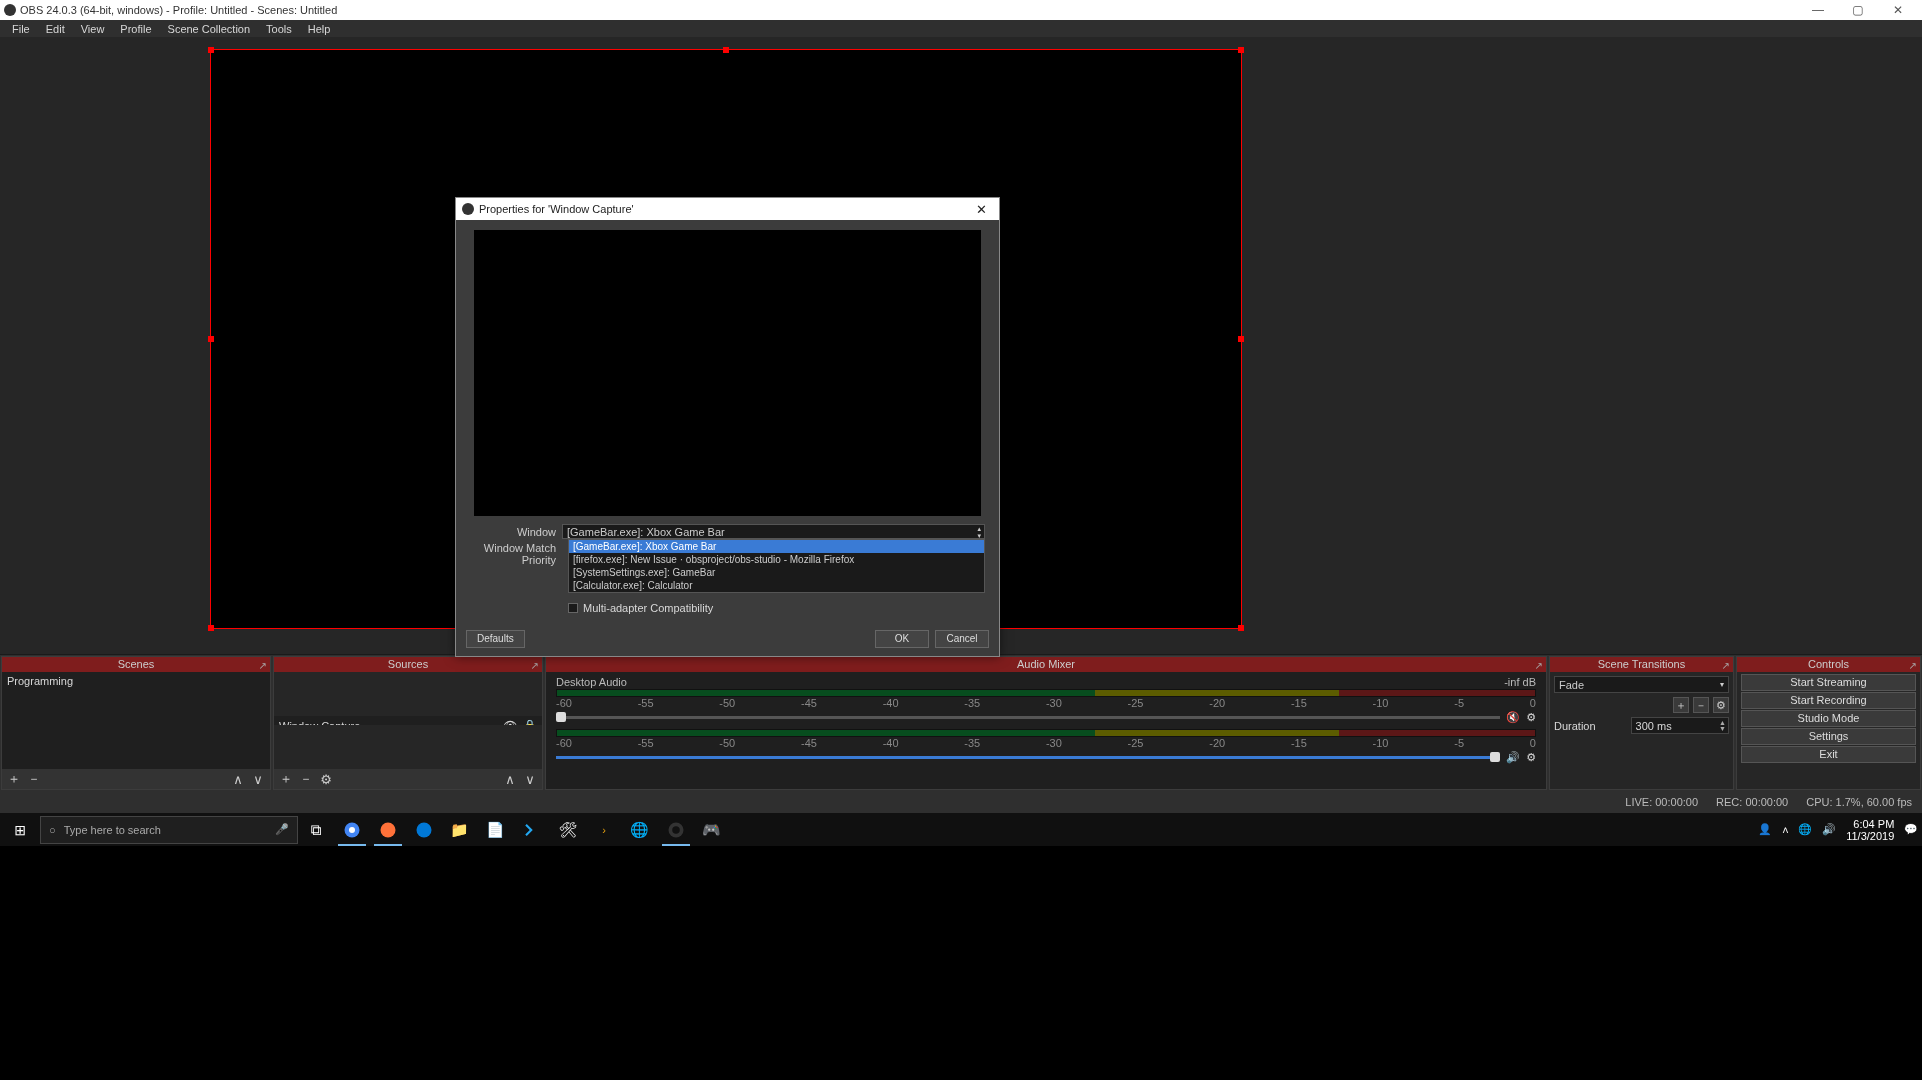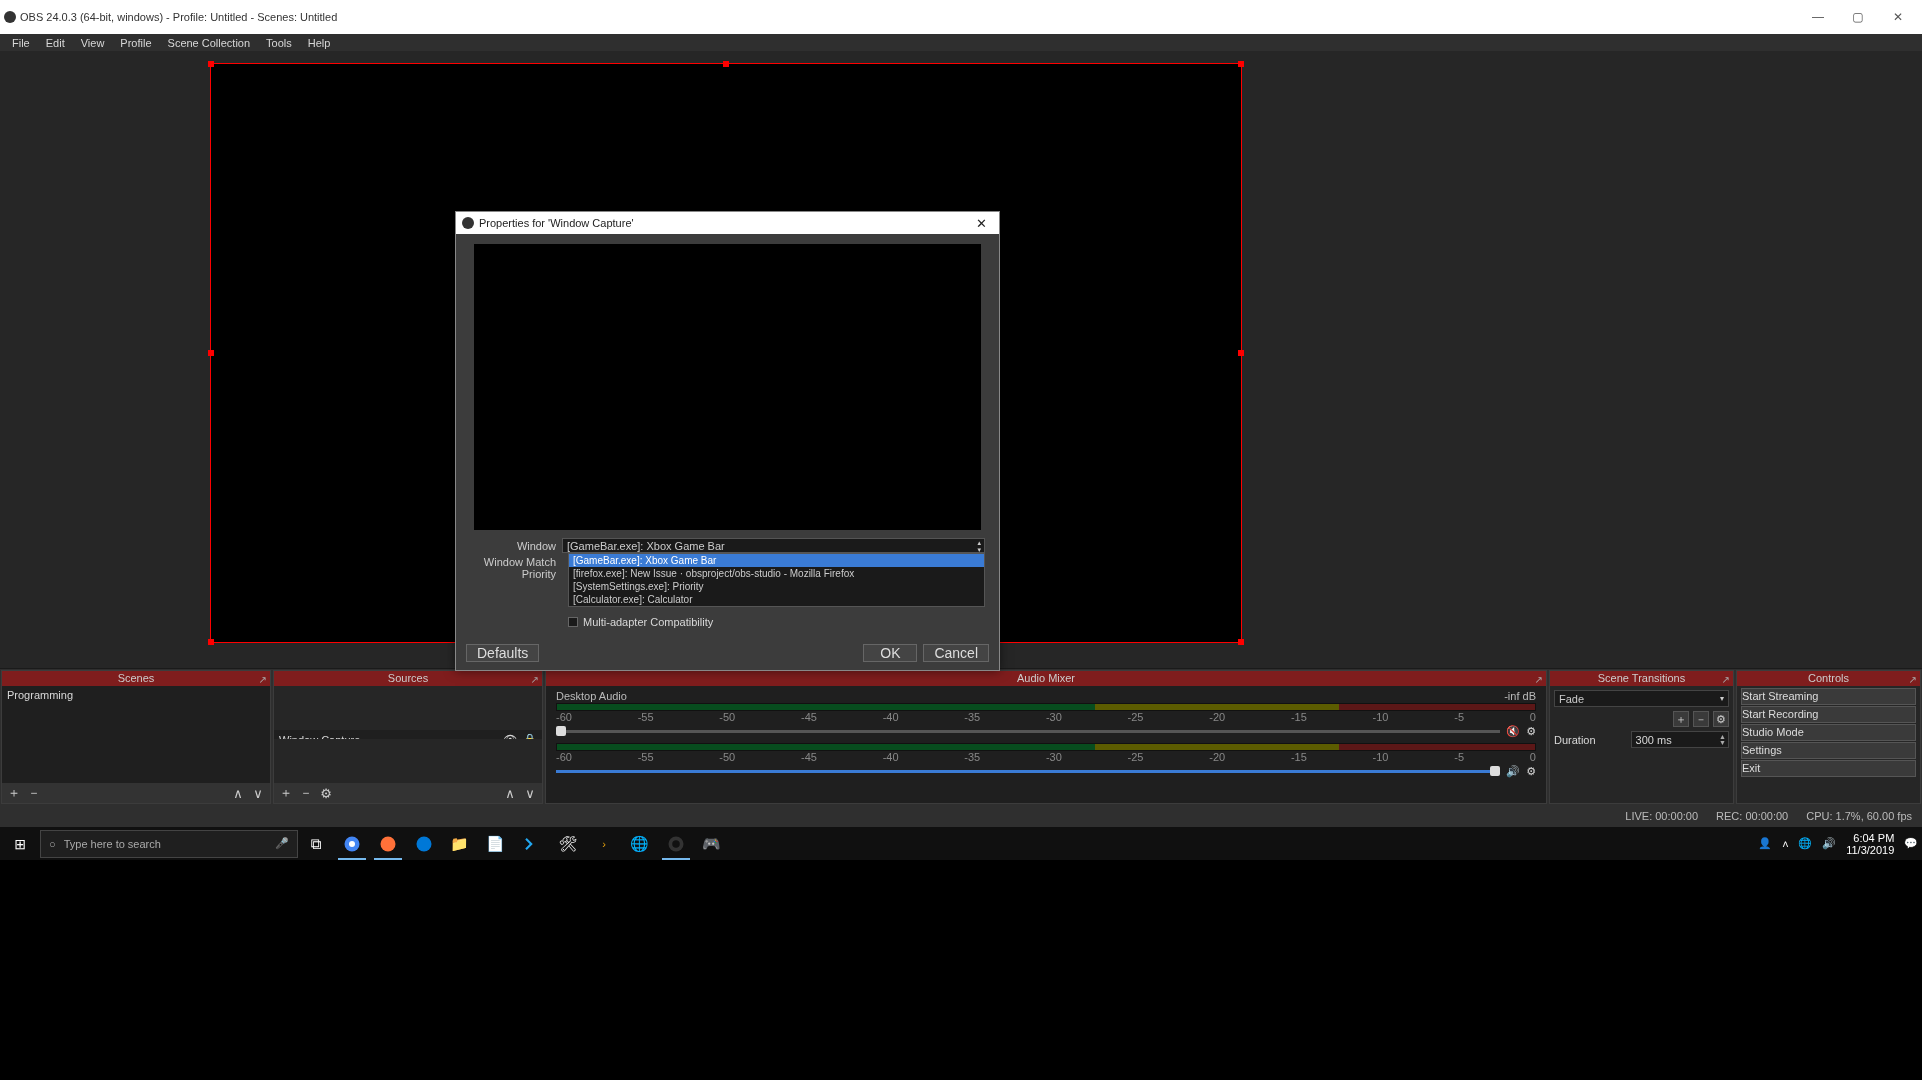--- a/index.html
+++ b/index.html
@@ -1,19 +1,19 @@
 <!DOCTYPE html>
 <html><head>
 <meta charset="utf-8">
 <style>
 * { margin:0; padding:0; box-sizing:border-box; font-family:"Segoe UI",Tahoma,sans-serif; font-size:11px; user-select:none; }
 body { width:1922px; height:1080px; background:#000; overflow:hidden; color:#d8d8d8; }
 
 
-.titlebar { height:34px; background:#fff; display:flex; align-items:center; padding:0 4px; color:#333; }
+.titlebar { height:20px; background:#fff; display:flex; align-items:center; padding:0 4px; color:#333; }
 .titlebar .obs-icon{width:12px;height:12px;border-radius:50%;background:#333;margin-right:4px;}
 .titlebar .spacer{flex:1;}
 .winbtn{width:40px;text-align:center;font-size:12px;color:#555;}
 
 
 .menubar{height:17px;background:#2f2f2f;display:flex;align-items:center;padding:0 4px;gap:0;}
 .menubar span{padding:0 8px;color:#d8d8d8;}
 
 
 .main{height:617px;background:#262626;display:flex;align-items:flex-start;justify-content:center;position:relative;}
@@ -51,21 +51,21 @@
 
 
 .trans-body{padding:4px;display:flex;flex-direction:column;gap:4px;}
 .dd{height:17px;background:#1a1a1a;border:1px solid #444;padding:0 4px;display:flex;align-items:center;color:#ccc;position:relative;}
 .dd .caret{position:absolute;right:4px;font-size:8px;}
 .btnrow{display:flex;gap:4px;justify-content:flex-end;}
 .sq{width:16px;height:16px;background:#3a3a3a;border:1px solid #555;display:flex;align-items:center;justify-content:center;font-size:11px;color:#ccc;}
 .dur-row{display:flex;align-items:center;gap:6px;}
 .spin{flex:1;height:17px;background:#1a1a1a;border:1px solid #444;padding:0 4px;display:flex;align-items:center;position:relative;margin-left:29px;}
 .spin .ud{position:absolute;right:2px;font-size:7px;line-height:6px;color:#aaa;}
-.ctrl-btn{height:17px;background:#3a3a3a;border:1px solid #555;text-align:left;line-height:15px;margin:0 4px 1px 4px;color:#ddd;}
+.ctrl-btn{height:17px;background:#3a3a3a;border:1px solid #555;text-align:center;line-height:15px;margin:0 4px 1px 4px;color:#ddd;}
 
 
 .status{height:22px;background:#2f2f2f;display:flex;align-items:center;justify-content:flex-end;gap:18px;padding:0 10px;color:#bbb;font-size:11px;}
 
 
 .taskbar{height:33px;background:#101010;display:flex;align-items:center;color:#fff;}
 .start{width:40px;text-align:center;font-size:14px;}
 .search{width:258px;height:28px;background:#1f1f1f;border:1px solid #444;display:flex;align-items:center;padding:0 8px;color:#aaa;gap:8px;position:relative;}
 .search .mic{position:absolute;right:8px;}
 .tb-icon{width:36px;height:33px;display:flex;align-items:center;justify-content:center;font-size:15px;position:relative;}
@@ -85,21 +85,21 @@
 .form-label{width:92px;text-align:right;padding-right:6px;color:#ccc;}
 .form-field{flex:1;}
 .sel{height:15px;background:#1a1a1a;border:1px solid #555;padding:0 4px;display:flex;align-items:center;color:#ccc;position:relative;font-size:10px;}
 .sel .caret{position:absolute;right:3px;font-size:7px;line-height:7px;}
 .dropdown{position:absolute;left:98px;right:0;top:15px;background:#1a1a1a;border:1px solid #555;z-index:60;}
 .dropdown div{padding:0 4px;height:13px;line-height:13px;font-size:10px;color:#ccc;}
 .dropdown div.sel-hi{background:#3a7bd5;color:#fff;}
 .chk-row{display:flex;align-items:center;gap:5px;margin-left:98px;margin-top:36px;}
 .chk{width:10px;height:10px;background:#1a1a1a;border:1px solid #666;}
 .modal-foot{position:absolute;bottom:8px;left:10px;right:10px;display:flex;align-items:center;}
-.mbtn{height:18px;min-width:54px;padding:0 10px;background:#444;border:1px solid #666;text-align:center;line-height:16px;color:#ddd;font-size:14px;}
+.mbtn{height:18px;min-width:54px;padding:0 10px;background:#444;border:1px solid #666;text-align:center;line-height:16px;color:#ddd;font-size:10px;}
 .modal-foot .spacer{flex:1;}
 .modal-foot .mbtn+ .mbtn{margin-left:6px;}
 
 svg{display:block;}
 </style>
 </head>
 <body>
 
 <div class="titlebar">
   <div class="obs-icon"></div>
@@ -145,21 +145,21 @@
         <div class="form-label">Window</div>
         <div class="form-field">
           <div class="sel">
             <span>[GameBar.exe]: Xbox Game Bar</span>
             <span class="caret">▴<br>▾</span>
           </div>
         </div>
         <div class="dropdown">
           <div class="sel-hi">[GameBar.exe]: Xbox Game Bar</div>
           <div>[firefox.exe]: New Issue · obsproject/obs-studio - Mozilla Firefox</div>
-          <div>[SystemSettings.exe]: Priority</div>
+          <div>[SystemSettings.exe]: GameBar</div>
           <div>[Calculator.exe]: Calculator</div>
         </div>
       </div>
       <div class="form-row">
         <div class="form-label">Window Match Priority</div>
         <div class="form-field"></div>
       </div>
       <div class="chk-row">
         <div class="chk"></div>
         <span>Multi-adapter Compatibility</span>

